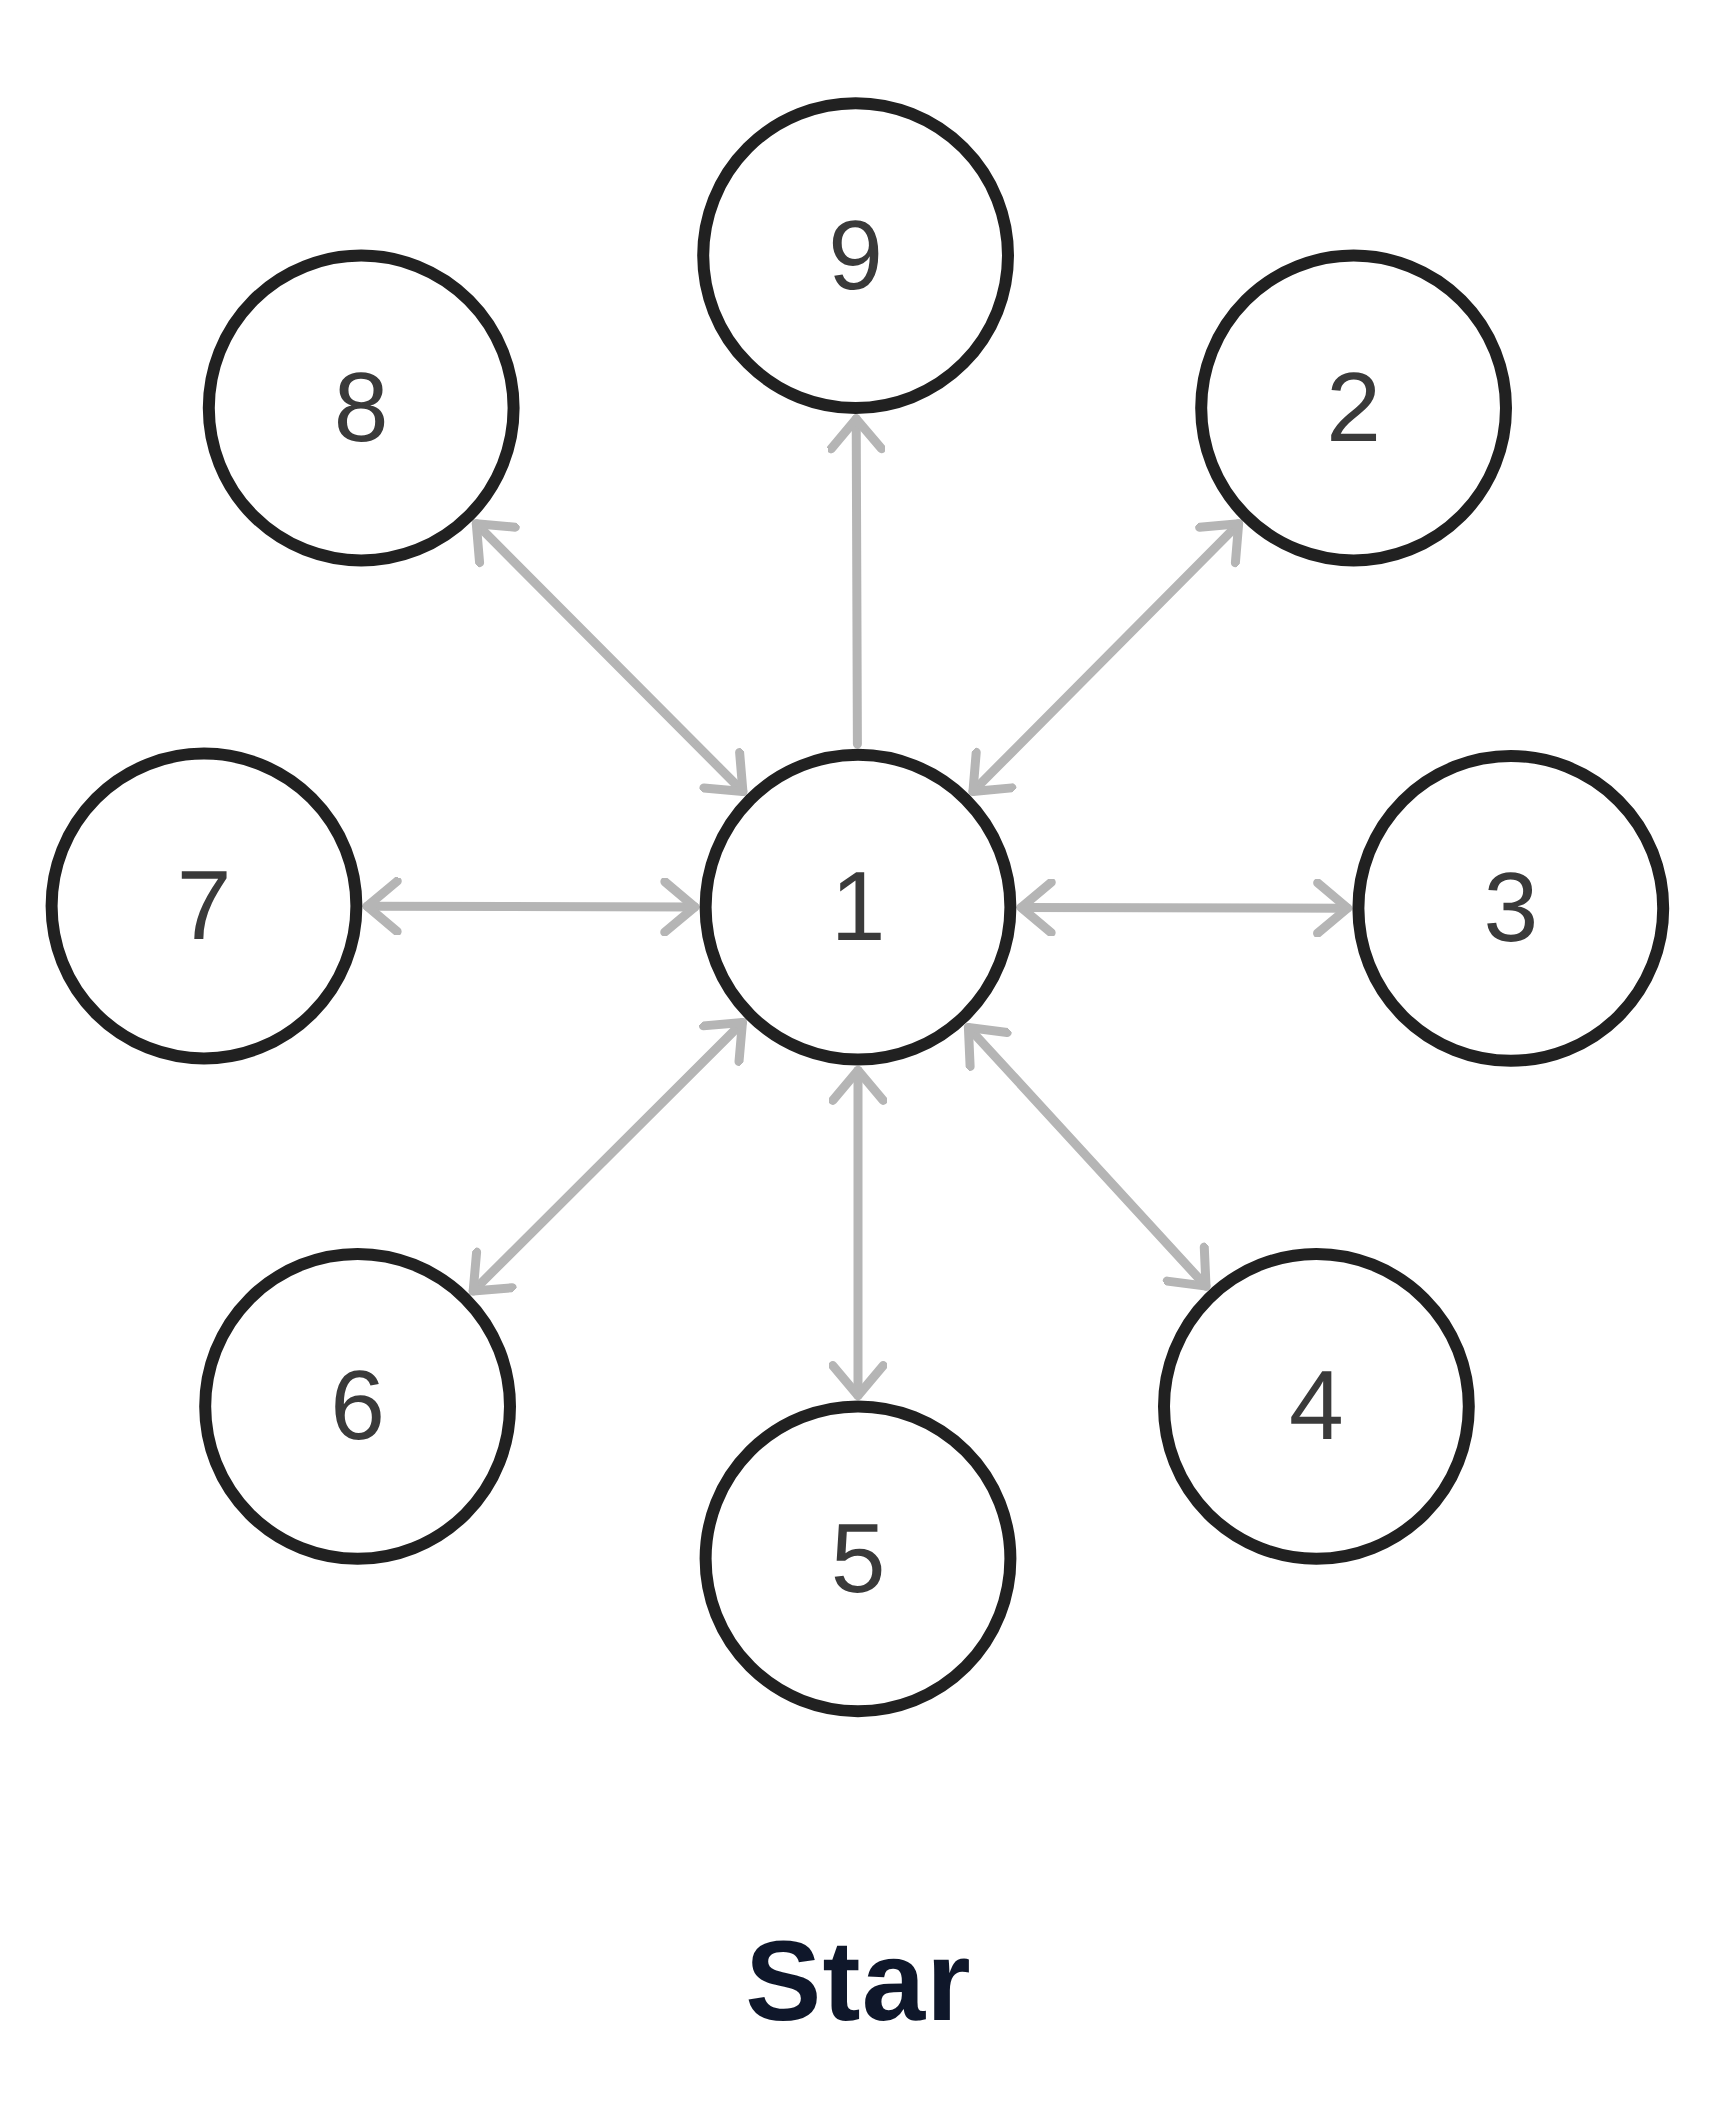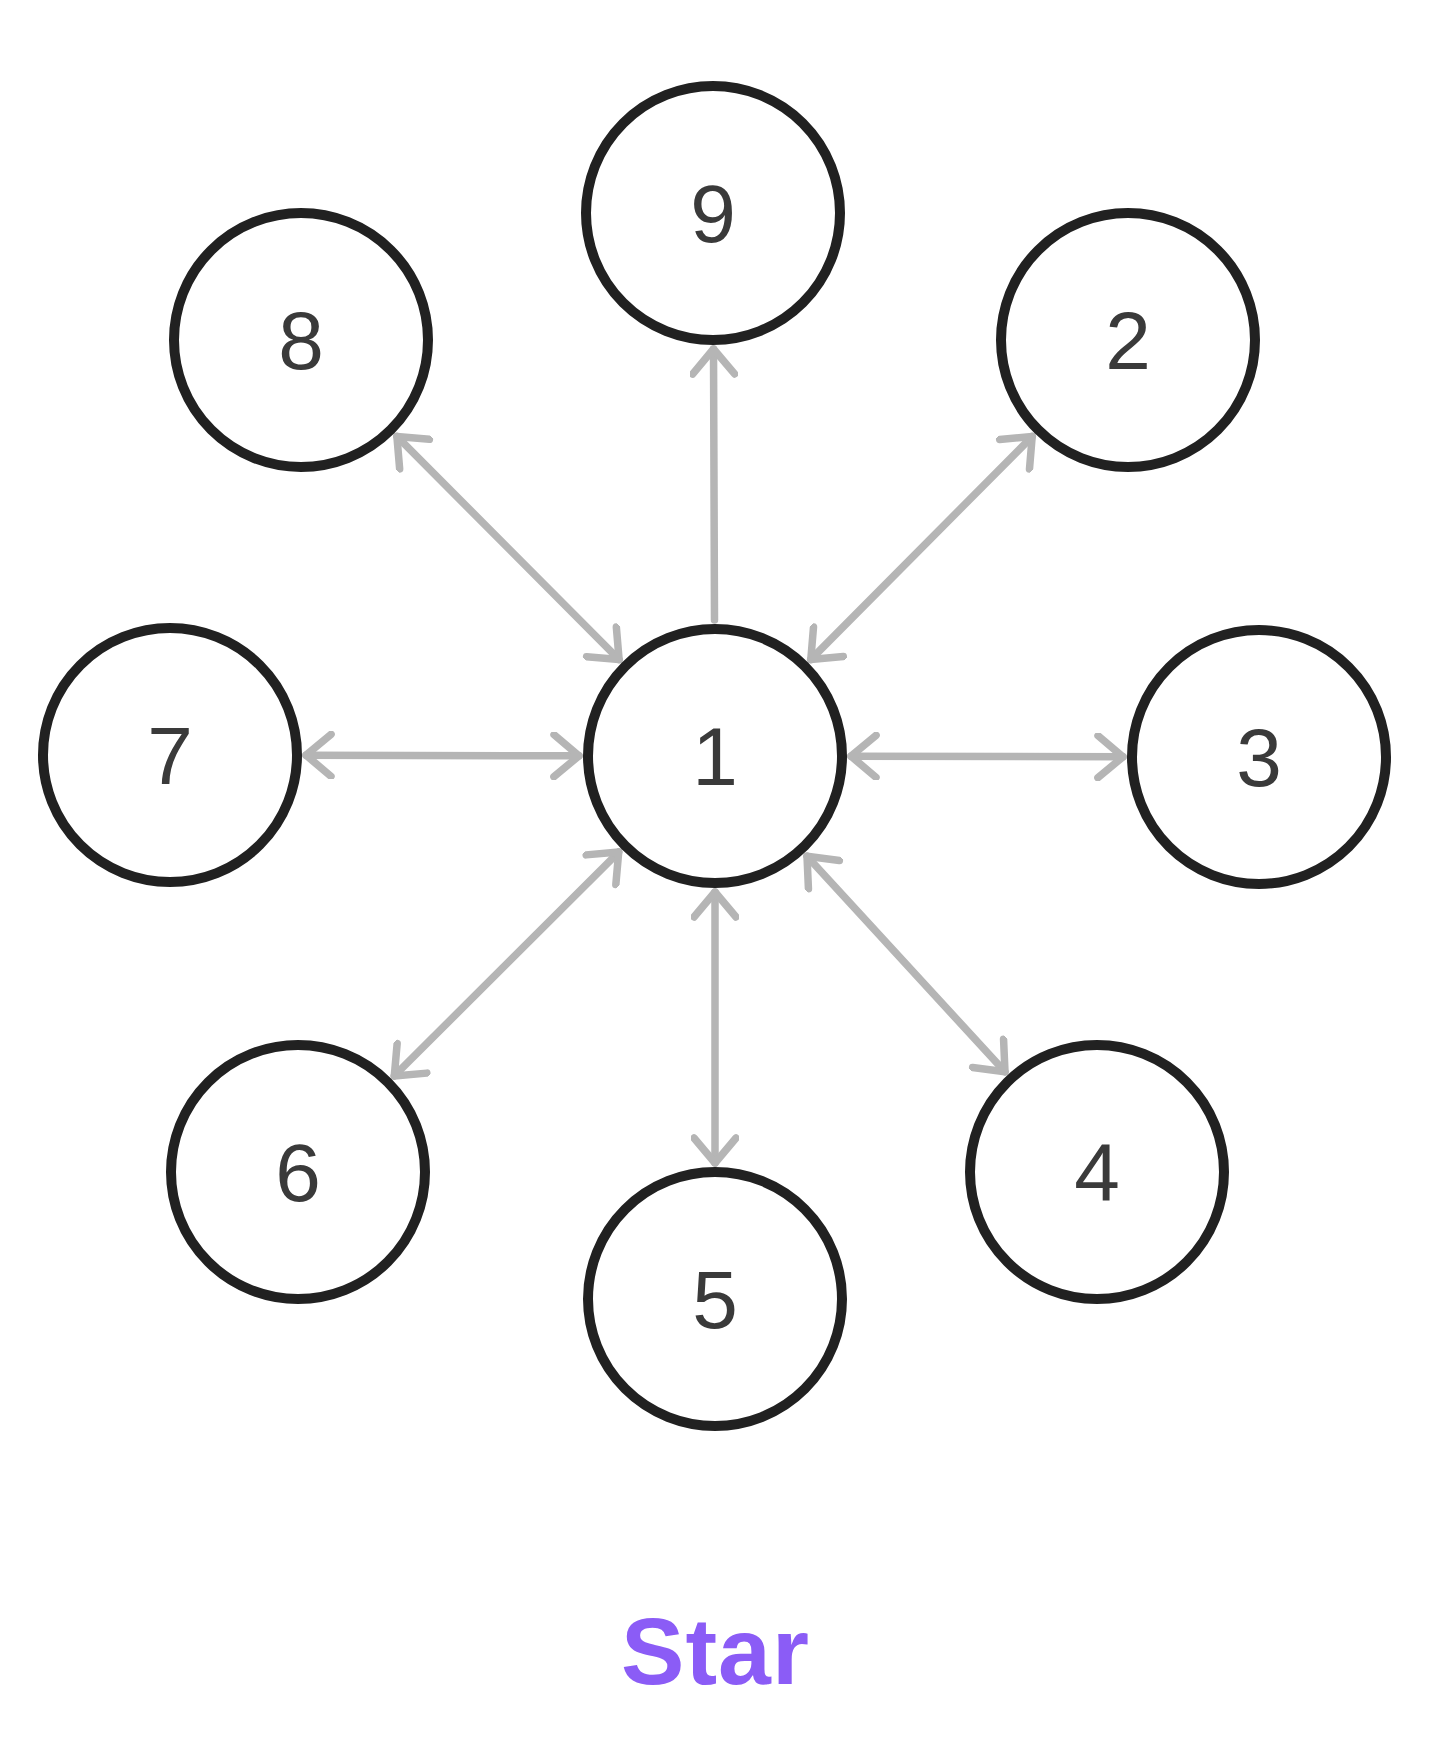--- a/index.html
+++ b/index.html
@@ -39,21 +39,21 @@
   .title {
     position: absolute;
     top: 1604px;
     left: 0;
     width: 100%;
     text-align: center;
     font-family: "Liberation Sans", sans-serif;
     font-size: 95px;
     font-weight: 700;
     line-height: 1;
-    color: #8b5cf6;
+    color: #0f172a;
     letter-spacing: 1px;
   }
 </style>
 </head>
 <body>
 
 <div class="stage">
   <svg width="1431" height="1761" viewBox="0 0 1431 1761" xmlns="http://www.w3.org/2000/svg">
     <defs>
       <marker id="arrowhead" viewBox="0 0 40 48" refX="31" refY="24" markerWidth="40" markerHeight="48" markerUnits="userSpaceOnUse" orient="auto-start-reverse">

